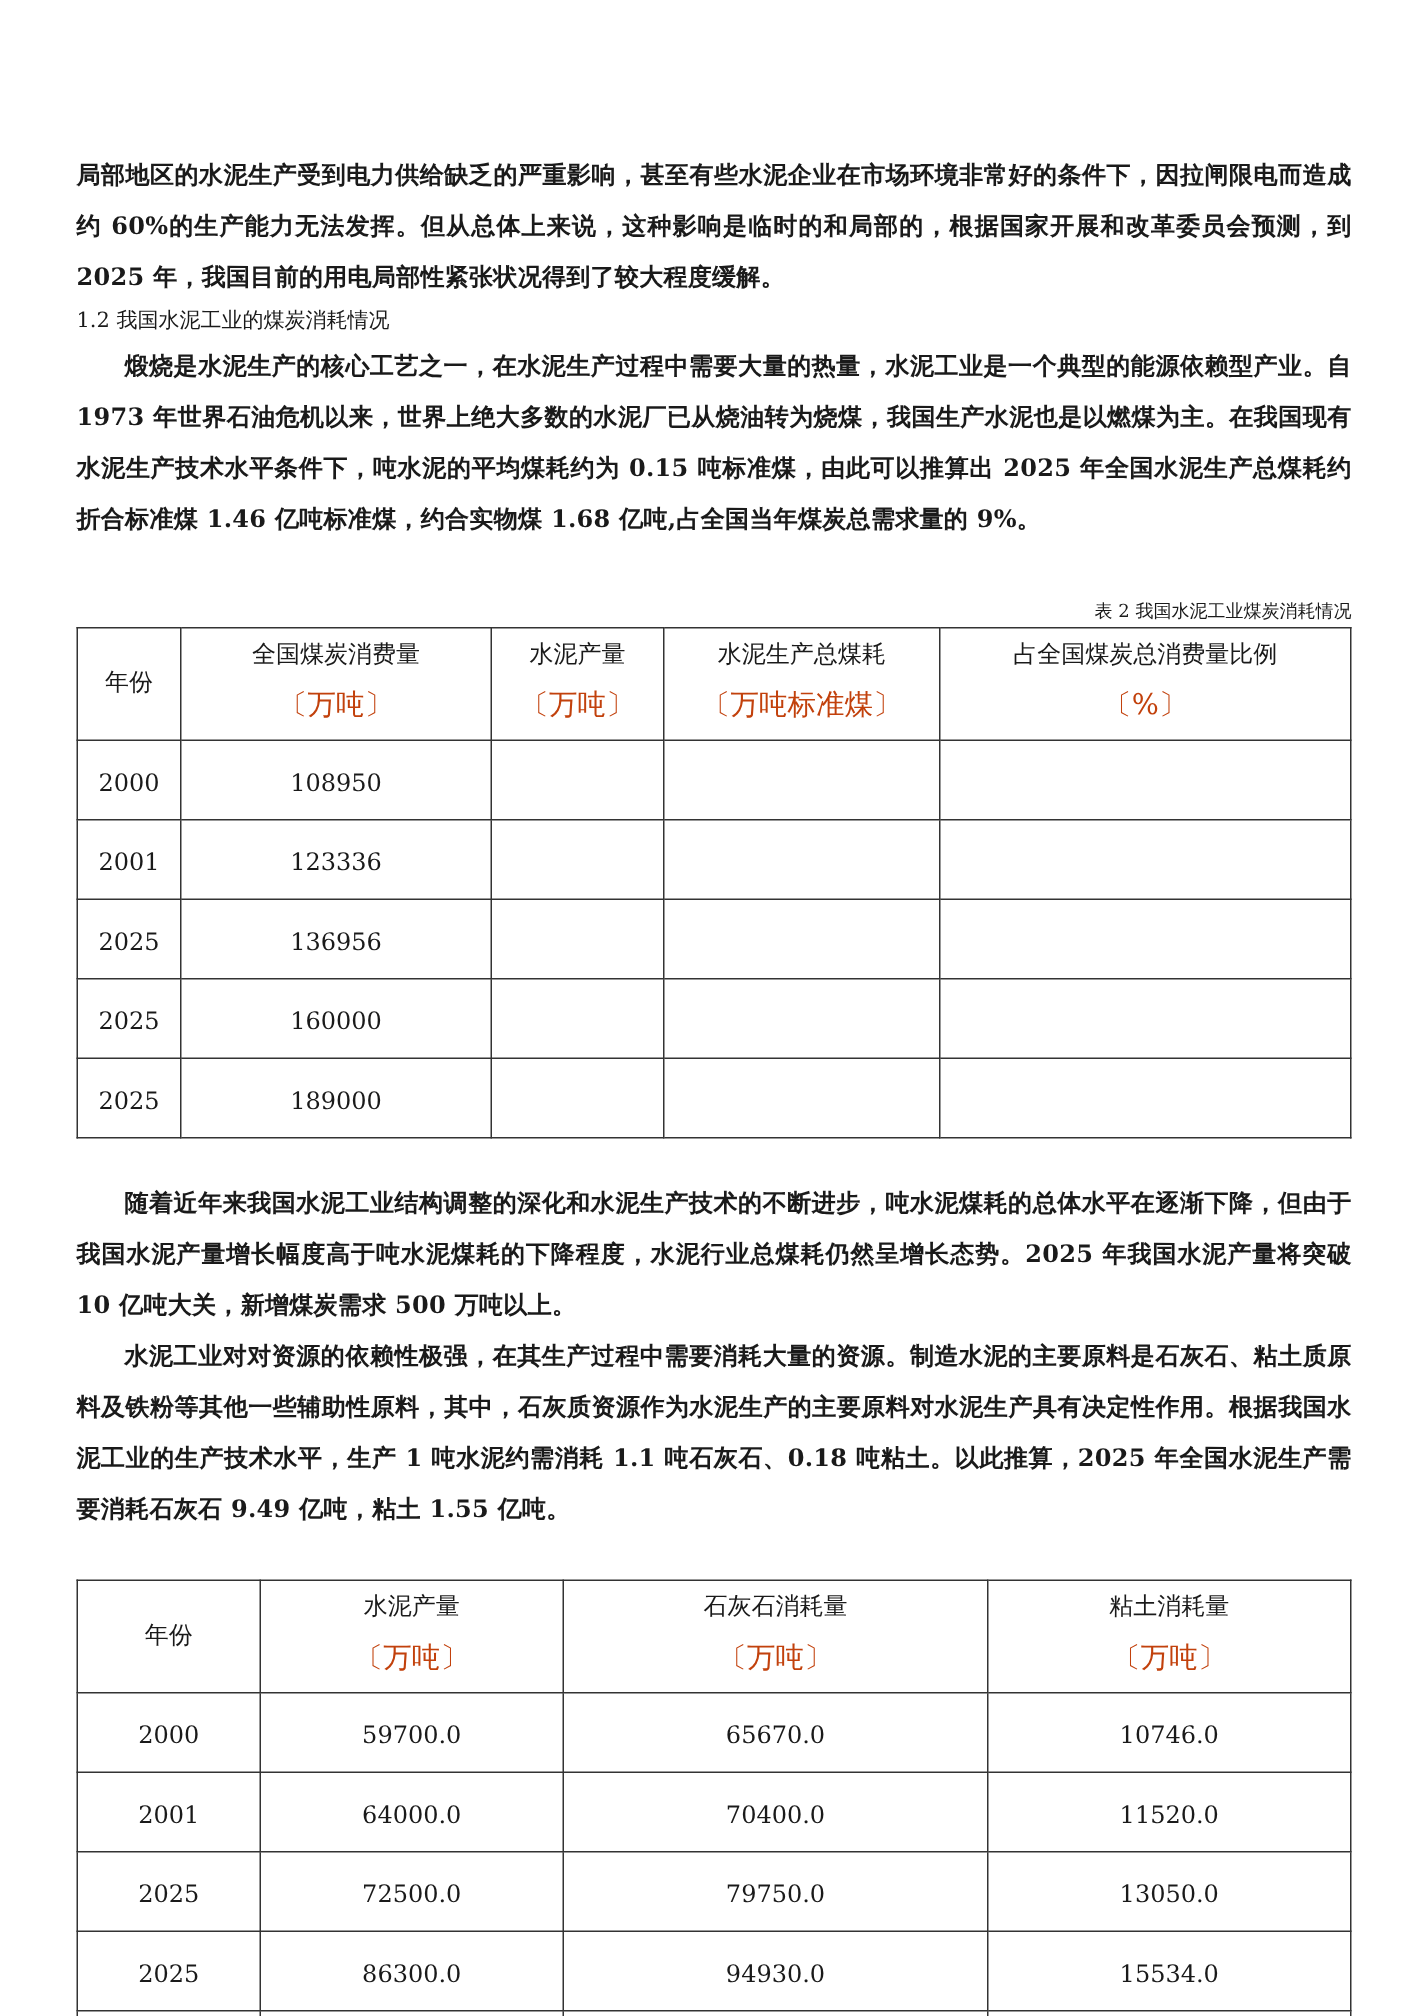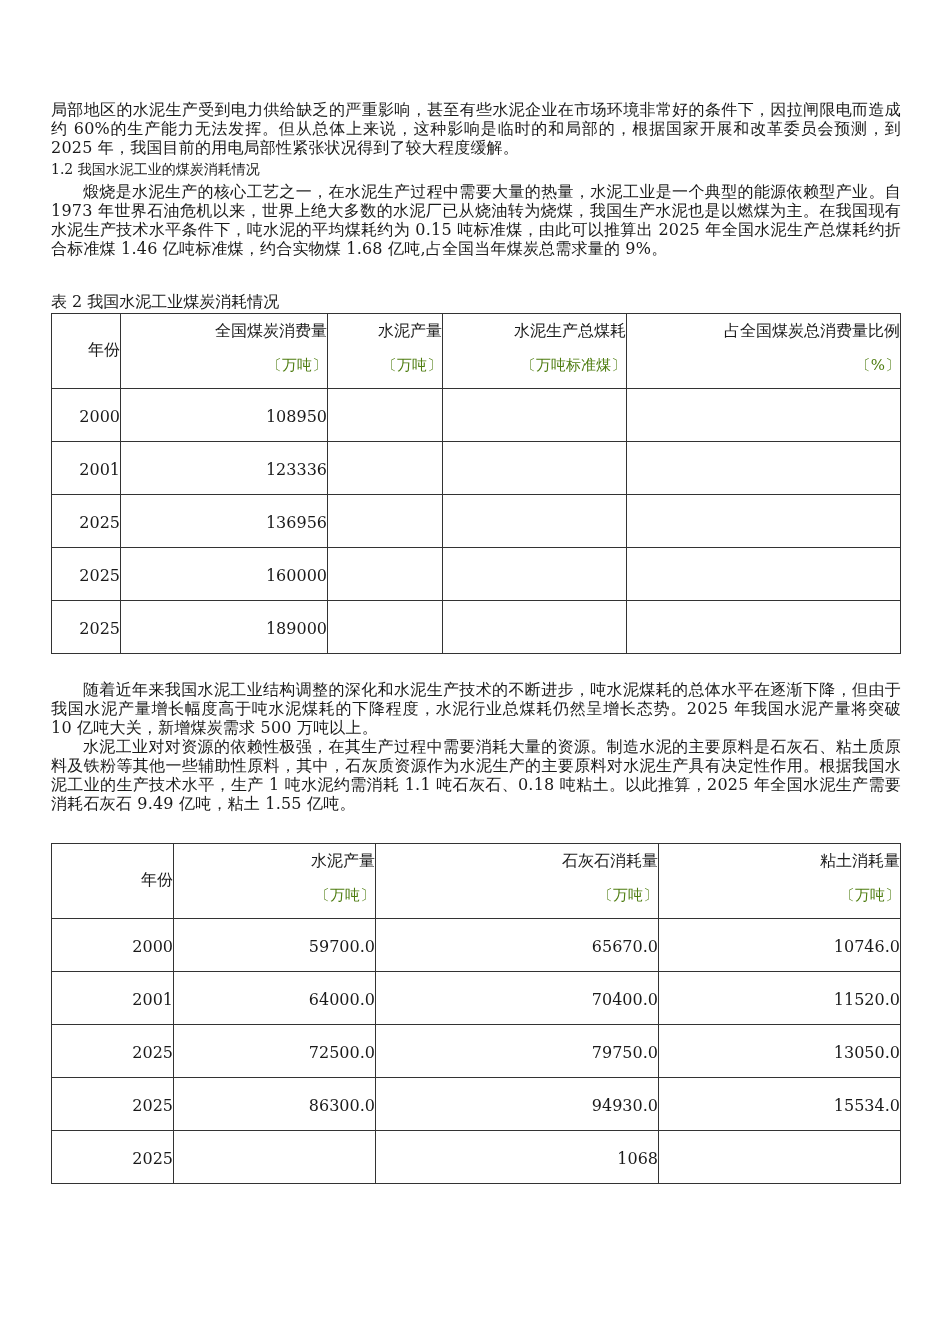--- a/index.html
+++ b/index.html
@@ -3,38 +3,38 @@
   <meta charset="utf-8">
   <style>
     html, body { margin: 0; padding: 0; background: #ffffff; }
     body {
       width: 950px; height: 1344px; position: relative; overflow: hidden;
       font-family: "DejaVu Serif", "Liberation Serif", serif;
       color: #1a1a1a;
     }
     .page { position: absolute; left: 51px; top: 100px; width: 850px; }
     .p {
-      font-size: 16px; line-height: 19px; margin: 0;
-      text-align: justify; letter-spacing: 0.2px;
+      font-size: 16px; line-height: 34px; margin: 0;
+      text-align: justify; letter-spacing: 0.2px; font-weight: bold;
     }
     .indent { text-indent: 32px; }
     .heading { font-size: 14px; line-height: 24.5px; margin: 0; }
     .caption {
-      font-size: 16px; line-height: 22px; text-align: left; margin: 0;
+      font-size: 12px; line-height: 22px; text-align: right; margin: 0;
     }
     table { border-collapse: collapse; width: 100%; table-layout: fixed; }
     td, th {
       border: 1.3px solid #333; font-weight: normal; font-size: 16px;
-      text-align: right; vertical-align: top; padding: 0;
+      text-align: center; vertical-align: top; padding: 0;
     }
     th .l1 { display: block; padding-top: 4px; height: 34px; line-height: 26px; }
     th .l2 { display: block; height: 36px; line-height: 26px; }
     th.single { vertical-align: middle; }
     td { height: 38px; line-height: 28px; padding-top: 14px; }
-    .unit { font-size: 15px; color: #4d7c0f; }
+    .unit { font-size: 19px; color: #c2410c; }
   </style>
 </head>
 <body>
 
 <div class="page">
 
   <p class="p">局部地区的水泥生产受到电力供给缺乏的严重影响，甚至有些水泥企业在市场环境非常好的条件下，因拉闸限电而造成约 60%的生产能力无法发挥。但从总体上来说，这种影响是临时的和局部的，根据国家开展和改革委员会预测，到 2025 年，我国目前的用电局部性紧张状况得到了较大程度缓解。</p>
 
   <p class="heading">1.2  我国水泥工业的煤炭消耗情况</p>
   <p class="p indent">煅烧是水泥生产的核心工艺之一，在水泥生产过程中需要大量的热量，水泥工业是一个典型的能源依赖型产业。自 1973 年世界石油危机以来，世界上绝大多数的水泥厂已从烧油转为烧煤，我国生产水泥也是以燃煤为主。在我国现有水泥生产技术水平条件下，吨水泥的平均煤耗约为 0.15 吨标准煤，由此可以推算出 2025 年全国水泥生产总煤耗约折合标准煤 1.46 亿吨标准煤，约合实物煤 1.68 亿吨,占全国当年煤炭总需求量的 9%。</p>

